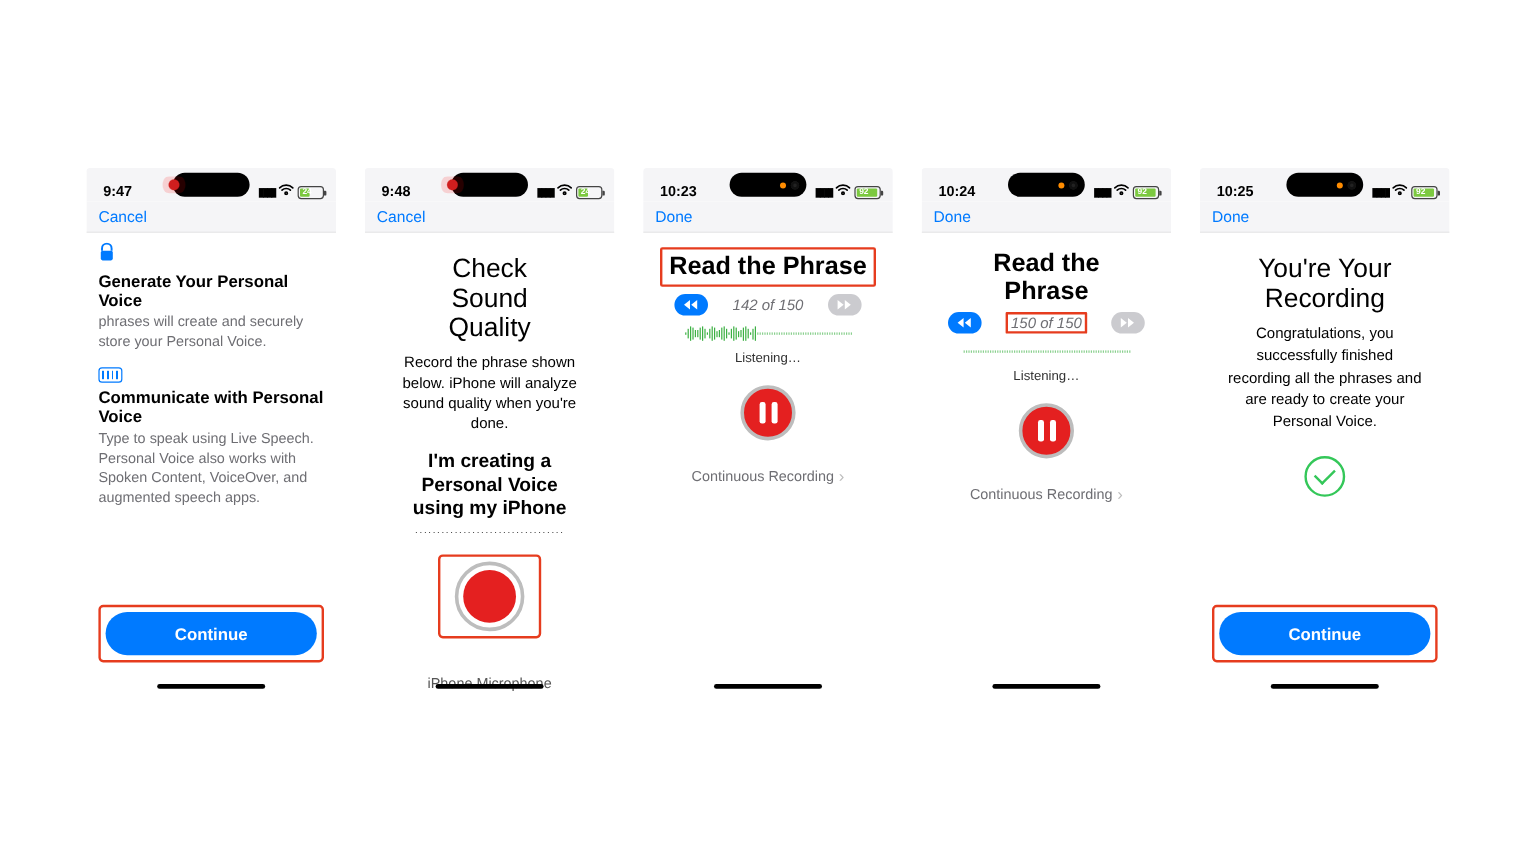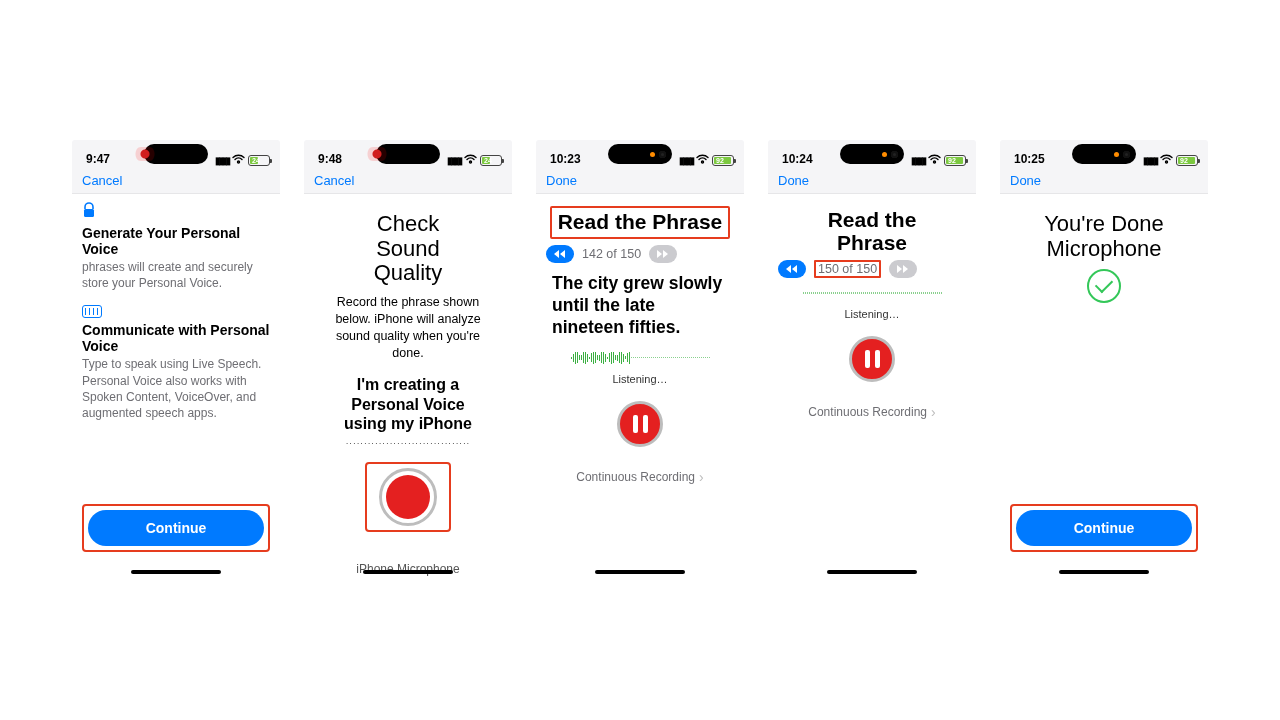--- a/index.html
+++ b/index.html
@@ -83,21 +83,21 @@
   .dots { font-size:8px; letter-spacing:1px; color:#333; margin-top:2px; }
   .recbtn {
     width:58px; height:58px; border:3px solid #bdbdbd; border-radius:50%;
     display:flex; align-items:center; justify-content:center; margin:0 auto;
   }
   .recbtn .inner { width:44px; height:44px; background:#e42020; border-radius:50%; }
   .miclabel { font-size:12px; color:#555; margin-top:10px;text-align:center; }
 
   
   .h2 { font-size:21px; font-weight:800; line-height:1.1; margin:6px 34px 6px; }
-  .counter-row { display:flex; align-items:center; gap:8px; margin-bottom:8px;}
+  .counter-row { display:flex; align-items:center; justify-content:center; gap:20px; margin-bottom:8px;font-style:italic;}
   .pill {
     width:28px; height:18px; border-radius:9px;
     display:flex; align-items:center; justify-content:center;
   }
   .pill.blue { background:#007aff; }
   .pill.gray { background:#cbcbcf; }
   .pill svg { display:block; }
   .count { font-size:12.5px; color:#6e6e73; }
   .phrase2 { font-size:17.5px; font-weight:800; text-align:left; margin:2px 6px 12px; line-height:1.25; }
   .wave { height:14px; display:flex; align-items:center; justify-content:center; gap:1px; }
@@ -241,21 +241,20 @@
               <path d="M7 5 L12 1 V9 Z M1 5 L6 1 V9 Z" fill="#fff"></path>
             </svg>
           </div>
         <span class="count">142 of 150</span>
         <div class="pill gray">
             <svg width="14" height="10" viewBox="0 0 14 10">
               <path d="M1 1 L6 5 L1 9 Z M7 1 L12 5 L7 9 Z" fill="#fff"></path>
             </svg>
           </div>
       </div>
-      <div class="phrase2">The city grew slowly until the late nineteen fifties.</div>
       <div class="wave" id="wave1">
           <i style="height: 2px; opacity: 1;"></i>
           <i style="height: 8.44218px; opacity: 1;"></i>
           <i style="height: 11.8545px; opacity: 1;"></i>
           <i style="height: 10.6321px; opacity: 1;"></i>
           <i style="height: 5.34988px; opacity: 1;"></i>
           <i style="height: 5.50783px; opacity: 1;"></i>
           <i style="height: 10.7158px; opacity: 1;"></i>
           <i style="height: 11.8245px; opacity: 1;"></i>
           <i style="height: 8.31267px; opacity: 1;"></i>
@@ -468,21 +467,22 @@
           </svg></span>
       <span class="battery">
           <span class="lvl" style="width:90%"></span>
           <span class="txt">92</span>
         </span>
     </div>
     <div class="navbar">
       <span class="navlink">Done</span>
     </div>
     <div class="content">
-      <div class="h1" style="margin-left:6px;margin-right:6px">You're Done Microphone</div>
+      <div class="h1" style="margin-left:6px;margin-right:6px">You're Your Recording</div>
+      <div class="congrats">Congratulations, you successfully finished recording all the phrases and are ready to create your Personal Voice.</div>
       <div class="checkmark"></div>
       <div class="btn-slot outline-red">
         <button class="bigbtn">Continue</button>
       </div>
     </div>
     <div class="homebar"></div>
   </div>
 
 </div>
 

